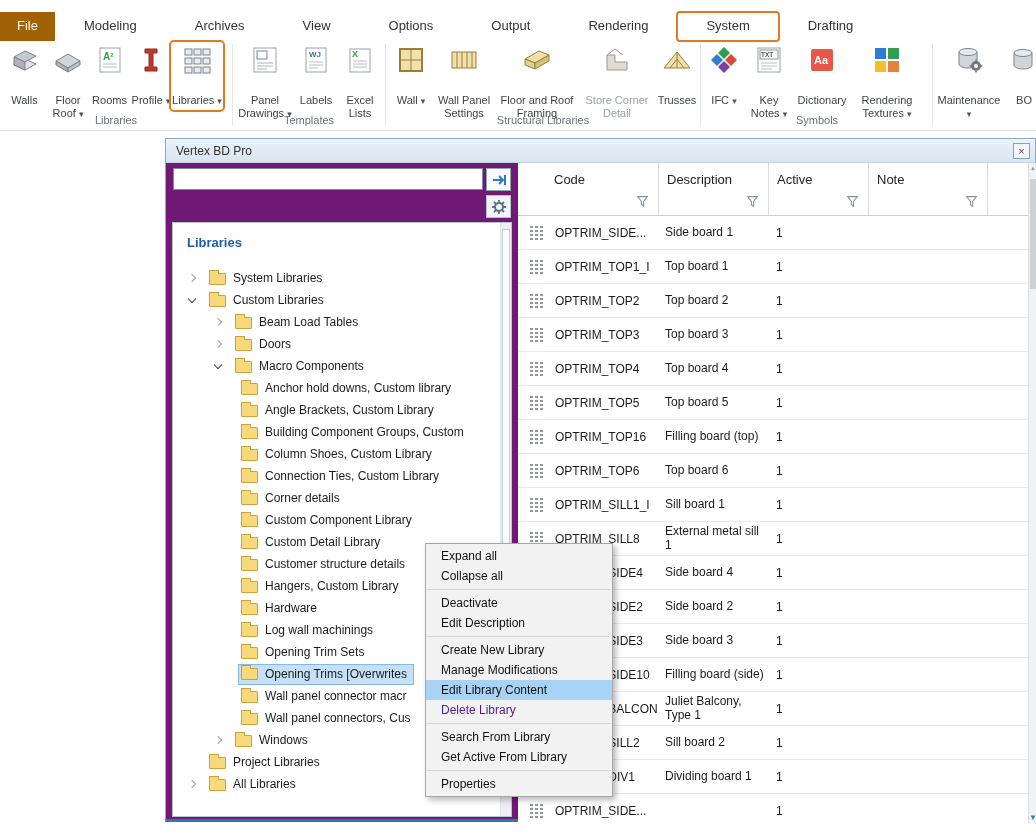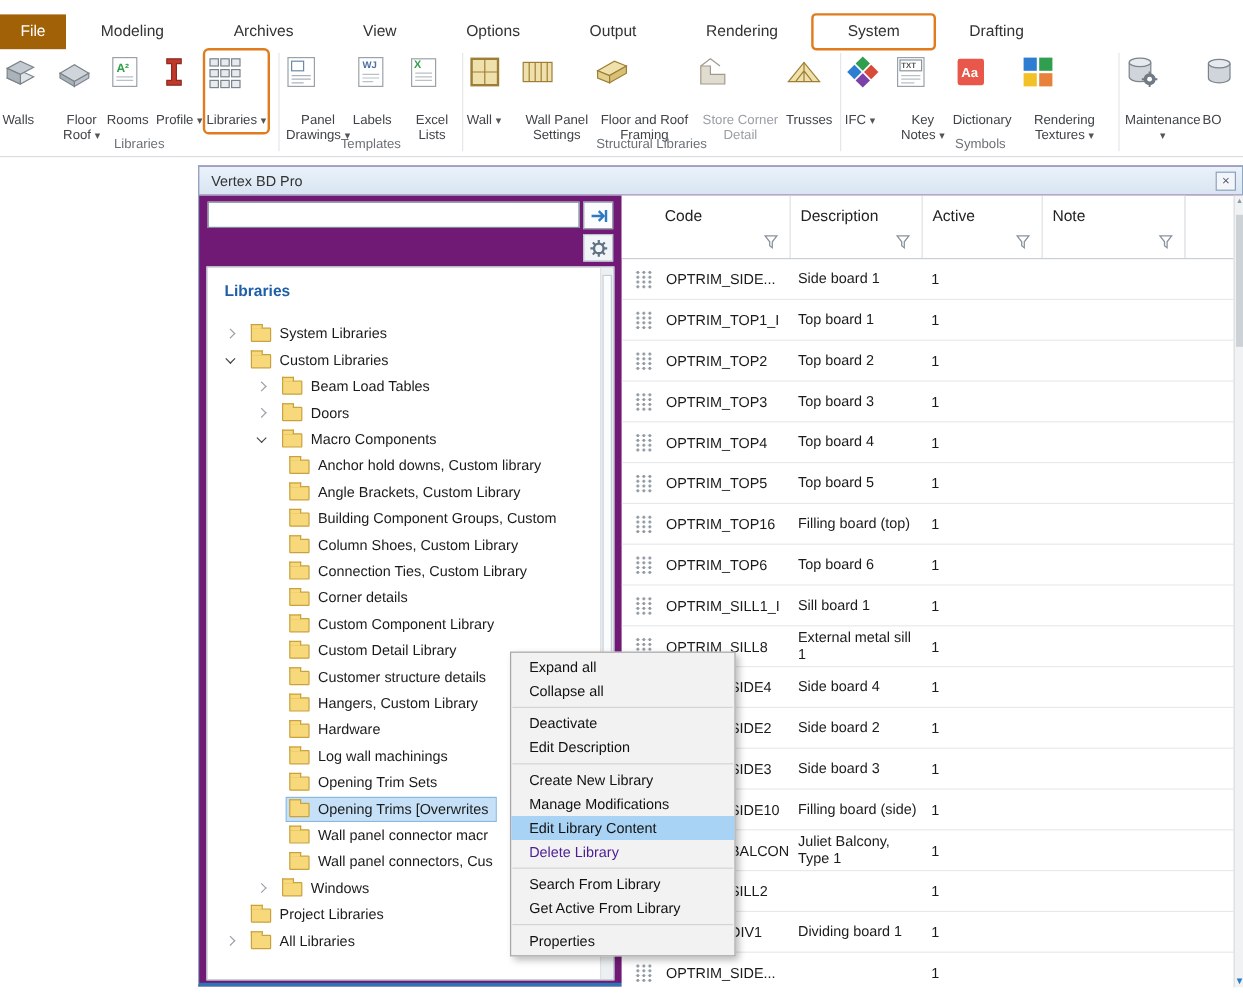--- a/index.html
+++ b/index.html
@@ -6,21 +6,21 @@
 html,body{width:1036px;height:835px;background:#fff;overflow:hidden;position:relative;
   font-family:"Liberation Sans","DejaVu Sans",sans-serif;font-size:12px;color:#222}
 
 
 .tabs{position:absolute;left:0;top:12px;height:29px;display:flex;align-items:stretch;font-size:13px;color:#333;z-index:3}
 .tab{padding:6px 29px;cursor:default;white-space:nowrap}
 .tab.file{background:#a16207;color:#fff;padding:6px 17px}
 .tab.hl{outline:2px solid #e07b1e;outline-offset:-1px;border-radius:3px}
 .toolbar{position:absolute;left:0;top:41px;width:1036px;height:90px;background:#fff;border-bottom:1px solid #d9dde1}
 .rgroup{position:absolute;top:2px;display:flex;align-items:flex-start}
-.rbtn{display:flex;flex-direction:column;align-items:flex-start;padding-top:2px;font-size:11px;line-height:1.15;
+.rbtn{display:flex;flex-direction:column;align-items:center;padding-top:2px;font-size:11px;line-height:1.15;
   text-align:center;color:#3f4347;min-height:66px}
 .rbtn .lbl{margin-top:19px}
 .rbtn.hl{outline:2px solid #e07b1e;outline-offset:1px;border-radius:2px}
 .rbtn.dis{color:#9aa0a6}
 .dd{font-size:9px;color:#555}
 .gsep{position:absolute;top:3px;width:1px;height:82px;background:#e3e7ea}
 .glabel{position:absolute;top:73px;text-align:center;font-size:11px;color:#6a7076}
 
 
 .dialog{position:absolute;left:165px;top:138px;width:871px;height:684px;background:#701a75;
@@ -45,21 +45,21 @@
 .trow{height:22px;display:flex;align-items:center;white-space:nowrap}
 .trow.l0{padding-left:14px}.trow.l1{padding-left:40px}.trow.l2{padding-left:68px}
 .chevbox{flex:0 0 22px;display:flex;align-items:center}
 .chev{width:6px;height:6px;border-right:1.5px solid #9aa1a8;border-bottom:1.5px solid #9aa1a8;transform:rotate(-45deg);margin-left:2px}
 .chev.exp{border-color:#3f4448;transform:rotate(45deg);margin-top:-3px}
 .folder{flex:0 0 17px;width:17px;height:12px;background:#f7d97c;border:1px solid #c9a23d;border-radius:1px;
   position:relative;margin-right:7px;margin-top:1px}
 .folder::before{content:"";position:absolute;top:-4px;left:-1px;width:8px;height:3px;background:#f7d97c;
   border:1px solid #c9a23d;border-bottom:none}
 .trow .tlabel{color:#1b1b1b}
-.selwrap{display:inline-flex;align-items:flex-end;background:#c5e0f7;outline:1px solid #88b8e2;padding:2px 6px 3px 2px;margin-left:-2px}
+.selwrap{display:inline-flex;align-items:flex-start;background:#c5e0f7;outline:1px solid #88b8e2;padding:2px 6px 3px 2px;margin-left:-2px}
 
 
 .rpane{position:absolute;left:352px;top:24px;width:519px;height:660px;background:#fff;overflow:hidden}
 .thcell{position:absolute;top:0;height:52px;border-right:1px solid #d7dbdf;font-size:13px;color:#222;padding-top:9px;background:#fff}
 .th-code{left:0;width:141px;padding-left:36px}
 .th-desc{left:141px;width:110px;padding-left:8px}
 .th-active{left:251px;width:100px;padding-left:8px}
 .th-note{left:351px;width:119px;padding-left:8px}
 .thead-line{position:absolute;left:0;top:52px;width:510px;height:1px;background:#c9cfd4}
 .funnel{position:absolute;bottom:7px;right:9px}
@@ -568,20 +568,21 @@
       <div class="drow">
           <span class="gicon"></span>
           <span class="cell code">OPTRIM_BALCONY01</span>
           <span class="cell desc">Juliet Balcony, Type 1</span>
           <span class="cell active">1</span>
           <span class="cell note"></span>
         </div>
       <div class="drow">
           <span class="gicon"></span>
           <span class="cell code">OPTRIM_SILL2</span>
+          <span class="cell desc">Sill board 2</span>
           <span class="cell active">1</span>
           <span class="cell note"></span>
         </div>
       <div class="drow">
           <span class="gicon"></span>
           <span class="cell code">OPTRIM_DIV1</span>
           <span class="cell desc">Dividing board 1</span>
           <span class="cell active">1</span>
           <span class="cell note"></span>
         </div>

